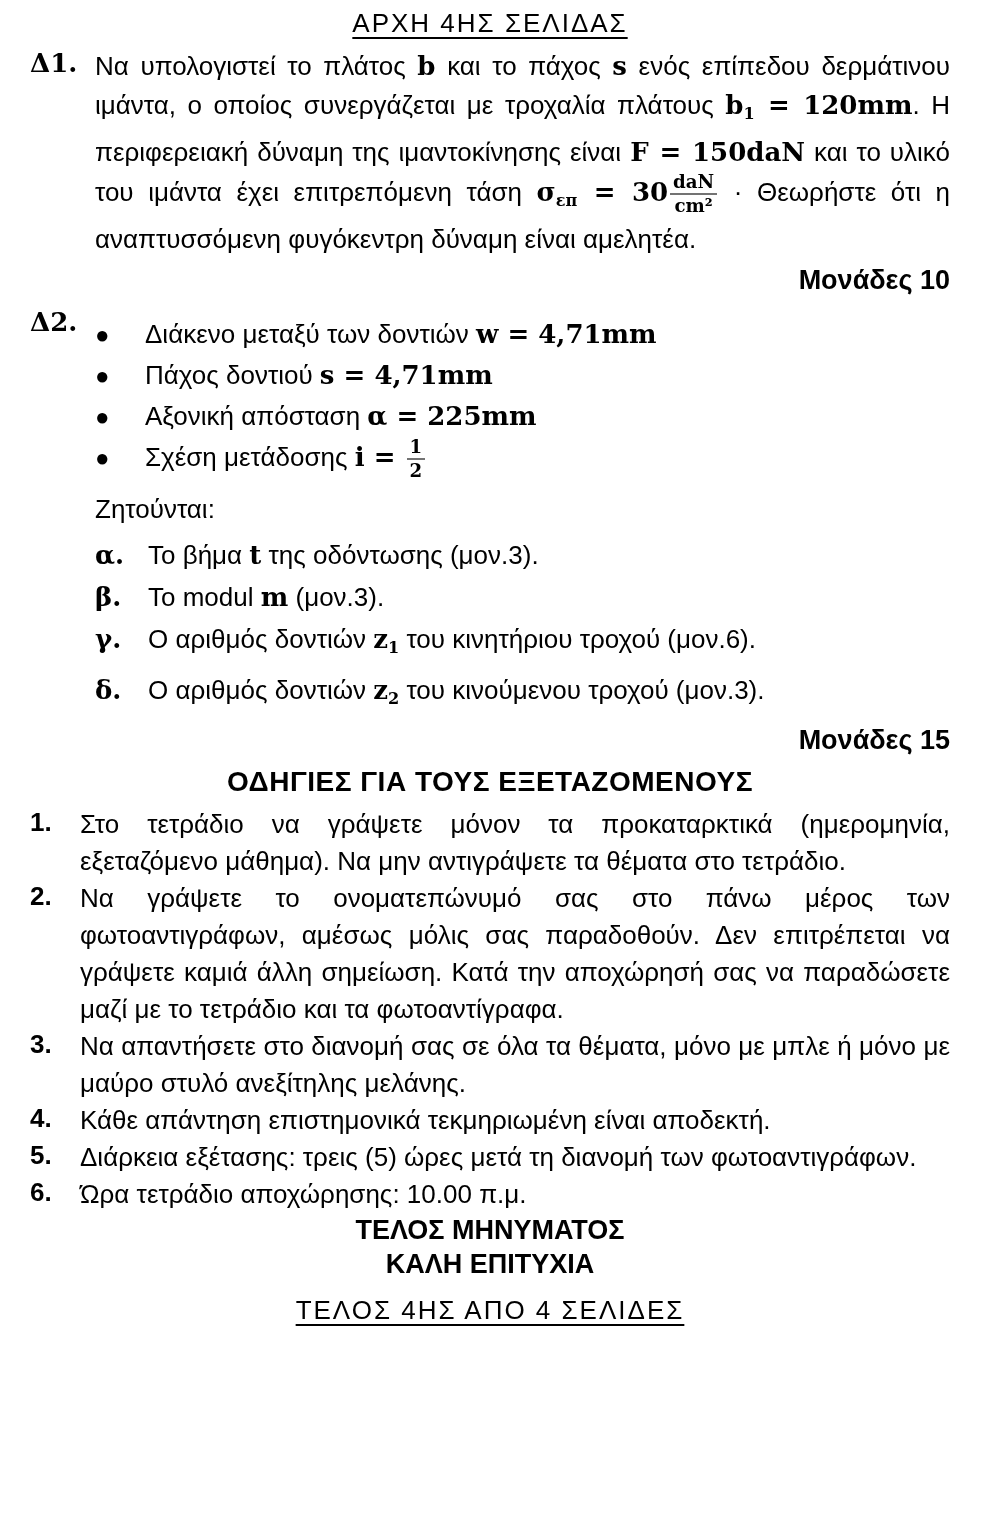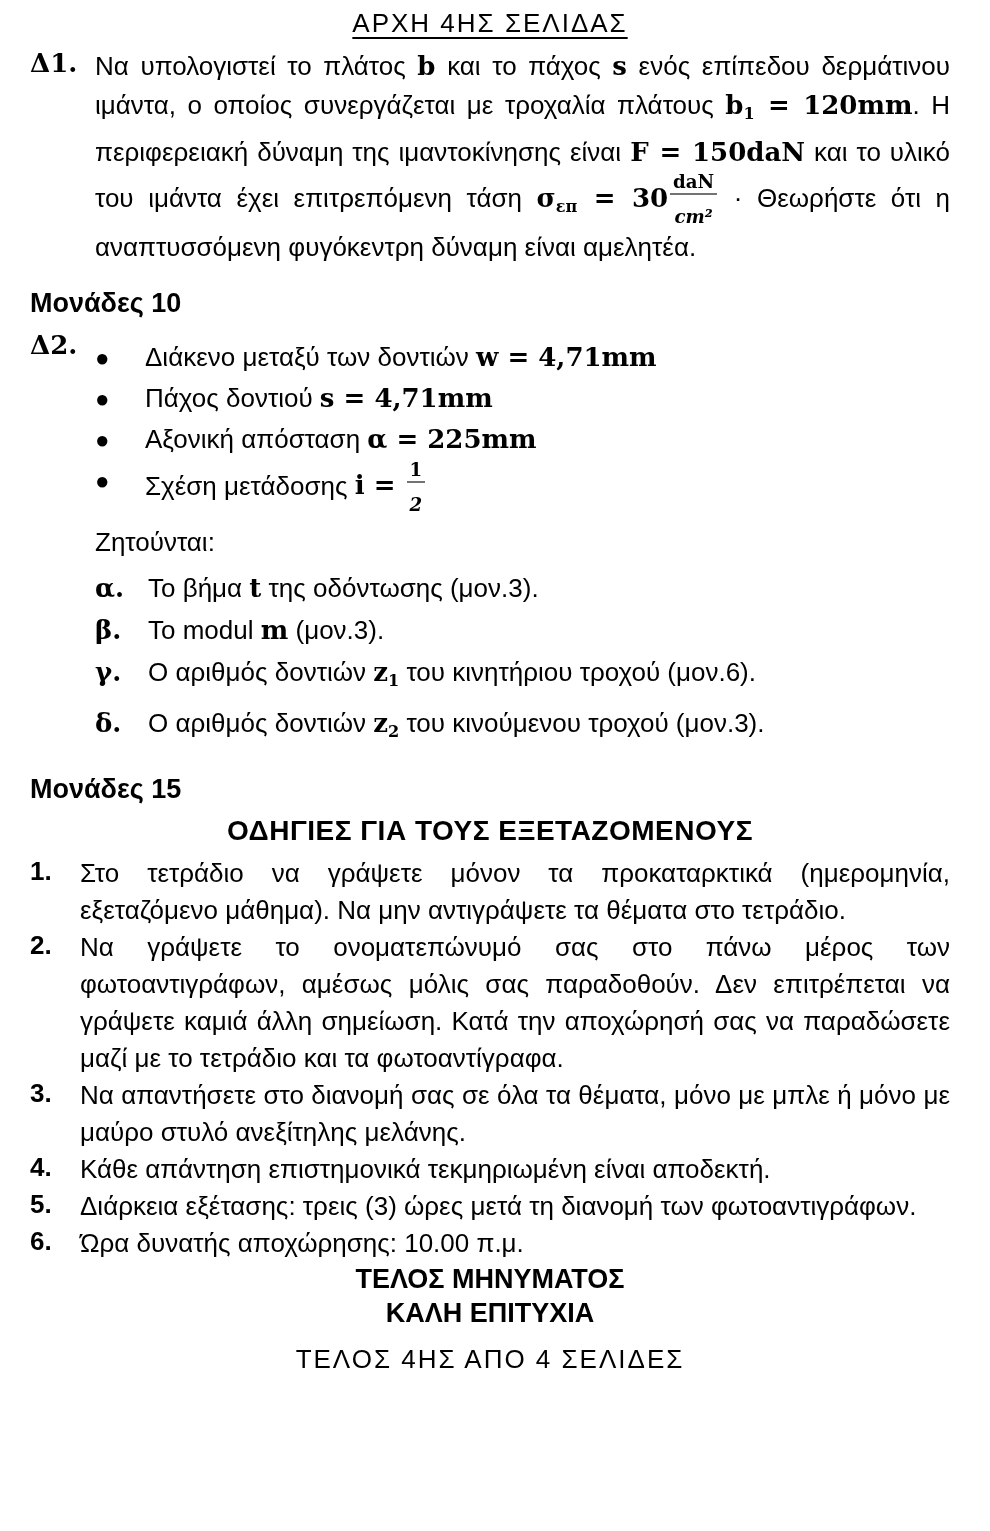--- a/index.html
+++ b/index.html
@@ -9,46 +9,46 @@
   .page-header { text-align: center; font-size: 26px; letter-spacing: 2px; margin-bottom: 8px; }
   .page-header .u { text-decoration: underline; text-underline-offset: 5px; text-decoration-thickness: 2px; }
 
   .theme-title { font-size: 30px; font-weight: bold; margin: 8px 0 12px 0; }
 
   .math { font-family: "DejaVu Serif", serif; font-weight: bold; }
   .math sub { font-size: 0.62em; vertical-align: -0.3em; letter-spacing: 0; }
 
   .frac { display: inline-block; vertical-align: middle; text-align: center; font-size: 0.70em; line-height: 1.12; margin: 0 2px; }
   .frac .num { display: block; border-bottom: 2px solid #737373; padding: 0 3px 1px 3px; }
-  .frac .den { display: block; padding-top: 12px; font-style: italic; }
+  .frac .den { display: block; padding-top: 1px; }
 
   .qrow { display: grid; grid-template-columns: 65px 1fr; }
   .qlabel { font-size: 26px; padding-top: 1px; }
   .qtext { margin: 0; font-size: 26px; line-height: 39px; text-align: justify; }
 
-  .points { text-align: left; font-weight: bold; font-size: 27px; margin: 21px 0 10px 0; }
+  .points { text-align: right; font-weight: bold; font-size: 27px; margin: 6px 0 10px 0; }
 
   .bullets { margin-top: 8px; }
   .bullet-row { display: grid; grid-template-columns: 50px 1fr; font-size: 26px; line-height: 41px; }
   .bullet-dot { font-size: 24px; }
 
   .asked { font-size: 26px; line-height: 38px; margin: 8px 0 6px 0; }
 
   .req-row { display: grid; grid-template-columns: 53px 1fr; font-size: 26px; line-height: 42px; }
   .req-label { font-size: 26px; }
 
   .instr-title { text-align: center; font-weight: bold; font-size: 28px; letter-spacing: 0.5px; margin: 8px 0 8px 0; }
   .instr-row { display: grid; grid-template-columns: 50px 1fr; }
   .instr-label { font-weight: bold; font-size: 26px; padding-top: 1px; }
   .instr-text { margin: 0; font-size: 26px; line-height: 37px; text-align: justify; }
   .b { font-weight: normal; }
 
   .footer-line { text-align: center; font-weight: bold; font-size: 27px; line-height: 34px; }
   .footer-end { text-align: center; font-size: 26px; letter-spacing: 2px; margin-top: 14px; }
-  .footer-end .u { text-underline-offset: 5px; text-decoration-thickness: 2px; }
+  .footer-end .u { text-decoration: underline; text-underline-offset: 5px; text-decoration-thickness: 2px; }
 </style>
 </head>
 <body>
 
 <div class="page">
 
   <div class="page-header">
     <span class="u">ΑΡΧΗ 4ΗΣ ΣΕΛΙΔΑΣ</span>
   </div>
 
@@ -125,26 +125,26 @@
     <p class="instr-text"><span>Να απαντήσετε </span><span class="b">στο διανομή σας</span><span> σε όλα τα θέματα, </span><span class="b">μόνο με μπλε ή μόνο με μαύρο στυλό ανεξίτηλης μελάνης</span><span>.</span></p>
   </div>
 
   <div class="instr-row">
     <span class="instr-label">4.</span>
     <p class="instr-text">Κάθε απάντηση επιστημονικά τεκμηριωμένη είναι αποδεκτή.</p>
   </div>
 
   <div class="instr-row">
     <span class="instr-label">5.</span>
-    <p class="instr-text">Διάρκεια εξέτασης: τρεις (3) ώρες μετά τη διανομή των φωτοαντιγράφων.</p>
+    <p class="instr-text">Διάρκεια εξέτασης: τρεις (5) ώρες μετά τη διανομή των φωτοαντιγράφων.</p>
   </div>
 
   <div class="instr-row">
     <span class="instr-label">6.</span>
-    <p class="instr-text"><span>Ώρα δυνατής αποχώρησης: </span><span class="b">10.00 π.μ.</span></p>
+    <p class="instr-text"><span>Ώρα τετράδιο αποχώρησης: </span><span class="b">10.00 π.μ.</span></p>
   </div>
 
   <div class="footer-line">ΤΕΛΟΣ ΜΗΝΥΜΑΤΟΣ</div>
   <div class="footer-line">ΚΑΛΗ ΕΠΙΤΥΧΙΑ</div>
   <div class="footer-end">
     <span class="u">ΤΕΛΟΣ 4ΗΣ ΑΠΟ 4 ΣΕΛΙΔΕΣ</span>
   </div>
 
 </div>
 

